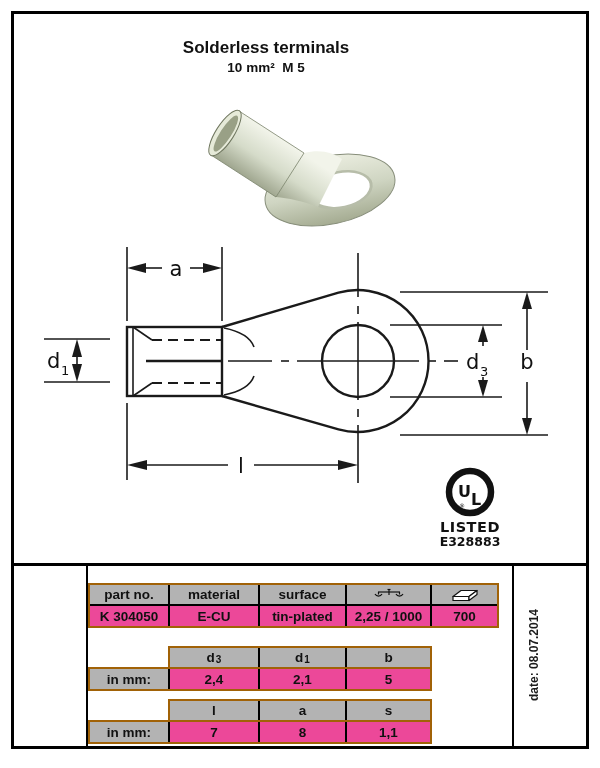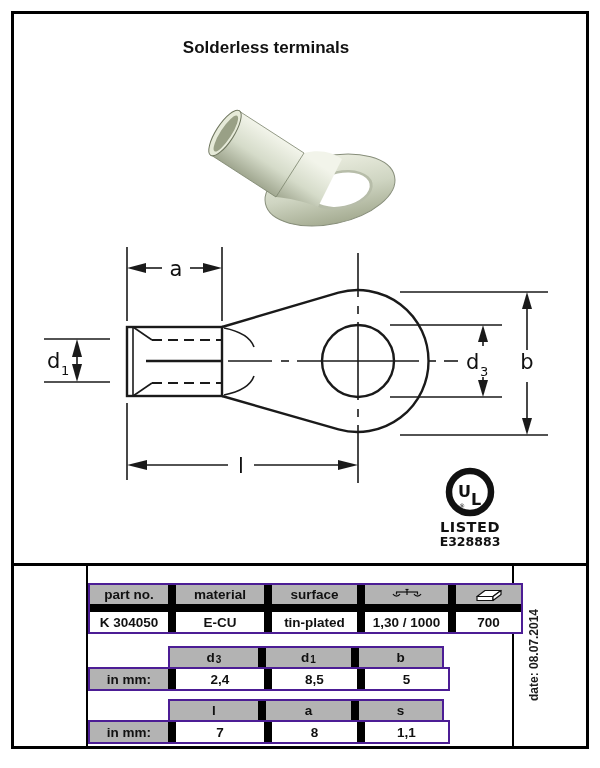--- a/index.html
+++ b/index.html
@@ -10,42 +10,43 @@
   .divider{position:absolute;left:14px;top:563px;width:572px;height:3px;background:#000;}
   .vline{position:absolute;top:566px;height:180px;width:2px;background:#000;}
   .vline.left{left:86px;}
   .vline.right{left:512px;}
   .title-block{position:absolute;left:0;top:38px;width:532px;text-align:center;}
   .title-1{font-size:17px;font-weight:bold;line-height:1.2;}
   .title-2{font-size:13.5px;font-weight:bold;line-height:1.45;}
   .title-3{font-size:13.5px;font-weight:bold;line-height:1.45;white-space:pre;}
   svg.layer{position:absolute;left:0;top:0;}
   svg text{font-family:"DejaVu Sans",sans-serif;fill:#111;}
-  .tbl{position:absolute;display:grid;gap:8px;background:#000;border:2px solid #4c1d95;box-sizing:content-box;}
-  .c{background:#ffffff;display:flex;align-items:center;justify-content:center;
+  .tbl{position:absolute;display:grid;gap:2px;background:#000;border:2px solid #a16207;box-sizing:content-box;}
+  .c{background:#ec4899;display:flex;align-items:center;justify-content:center;
      font-size:13.5px;font-weight:bold;font-family:"Liberation Sans",sans-serif;}
   .c.h{background:#b3b3b3;}
   .c sub{font-size:10px;margin-left:1px;transform:translateY(2px);line-height:1;}
   .t1{left:88px;top:583px;grid-template-columns:78px 88px 85px 83px 65px;grid-template-rows:19px 20px;}
   .t2h{left:168px;top:646px;grid-template-columns:88px 85px 83px;grid-template-rows:19px;}
   .t2v{left:88px;top:667px;grid-template-columns:78px 88px 85px 83px;grid-template-rows:20px;}
   .t3h{left:168px;top:699px;grid-template-columns:88px 85px 83px;grid-template-rows:19px;}
   .t3v{left:88px;top:720px;grid-template-columns:78px 88px 85px 83px;grid-template-rows:20px;}
   .date-label{position:absolute;left:447px;top:645px;width:180px;height:20px;
       transform:rotate(-90deg);text-align:center;font-size:12px;font-weight:bold;color:#1b1b1b;}
 </style>
 </head>
 <body>
 
 <div class="page">
 
   <div class="frame"></div>
 
   <div class="title-block">
     <div class="title-1">Solderless terminals</div>
+    <div class="title-3">10 mm²  M 5</div>
   </div>
 
   <svg class="layer" width="600" height="768" viewBox="0 0 600 768">
     <defs>
       <linearGradient id="gBar" gradientUnits="userSpaceOnUse" x1="239" y1="111" x2="205" y2="162">
         <stop offset="0" stop-color="#f2f4ea"></stop>
         <stop offset="0.45" stop-color="#d5dbc9"></stop>
         <stop offset="1" stop-color="#8a9178"></stop>
       </linearGradient>
       <linearGradient id="gRing" gradientUnits="userSpaceOnUse" x1="330" y1="152" x2="330" y2="230">
@@ -187,40 +188,40 @@
         <g stroke="#111" stroke-width="1.2" fill="#fff" stroke-linejoin="round">
           <polygon points="3,8.5 11,2.5 27,2.5 19,8.5"></polygon>
           <polygon points="3,8.5 19,8.5 19,12.5 3,12.5"></polygon>
           <polygon points="19,8.5 27,2.5 27,6.5 19,12.5"></polygon>
         </g>
       </svg>
     </div>
     <div class="c">K 304050</div>
     <div class="c">E-CU</div>
     <div class="c">tin-plated</div>
-    <div class="c">1,30 / 1000</div>
+    <div class="c">2,25 / 1000</div>
     <div class="c">700</div>
   </div>
 
   <div class="tbl t2h">
     <div class="c h">
       <span>d</span>
         <sub>3</sub>
     </div>
     <div class="c h">
       <span>d</span>
         <sub>1</sub>
     </div>
     <div class="c h">b</div>
   </div>
 
   <div class="tbl t2v">
     <div class="c h">in mm:</div>
     <div class="c">2,4</div>
-    <div class="c">8,5</div>
+    <div class="c">2,1</div>
     <div class="c">5</div>
   </div>
 
   <div class="tbl t3h">
     <div class="c h">l</div>
     <div class="c h">a</div>
     <div class="c h">s</div>
   </div>
 
   <div class="tbl t3v">

